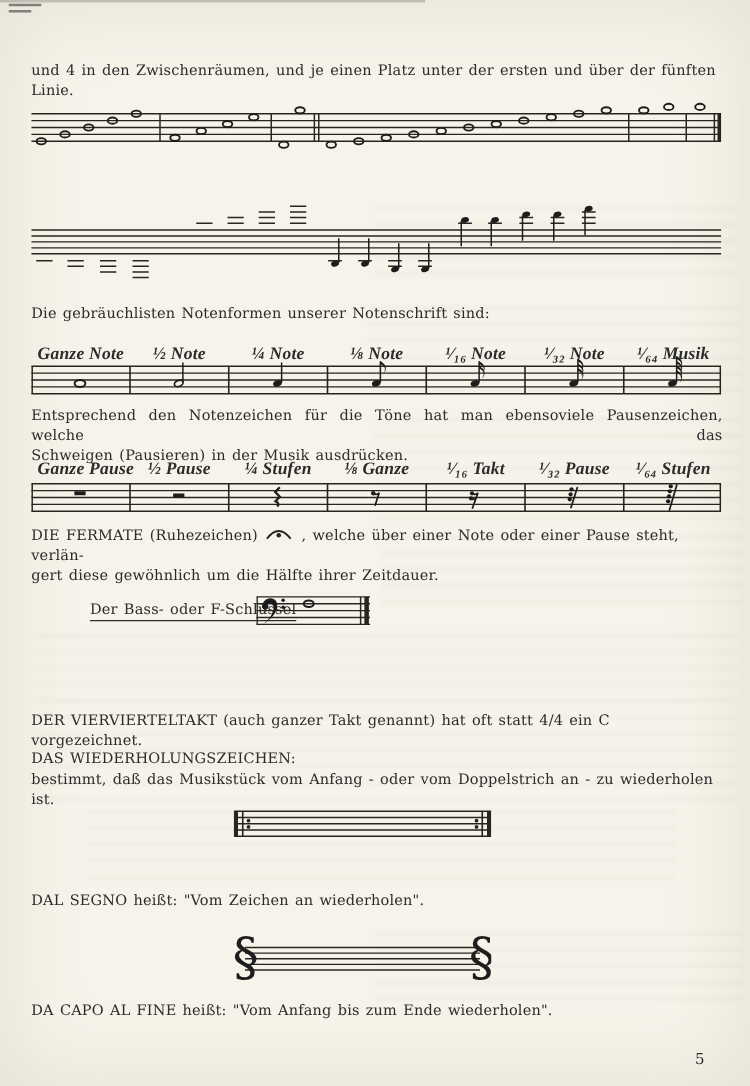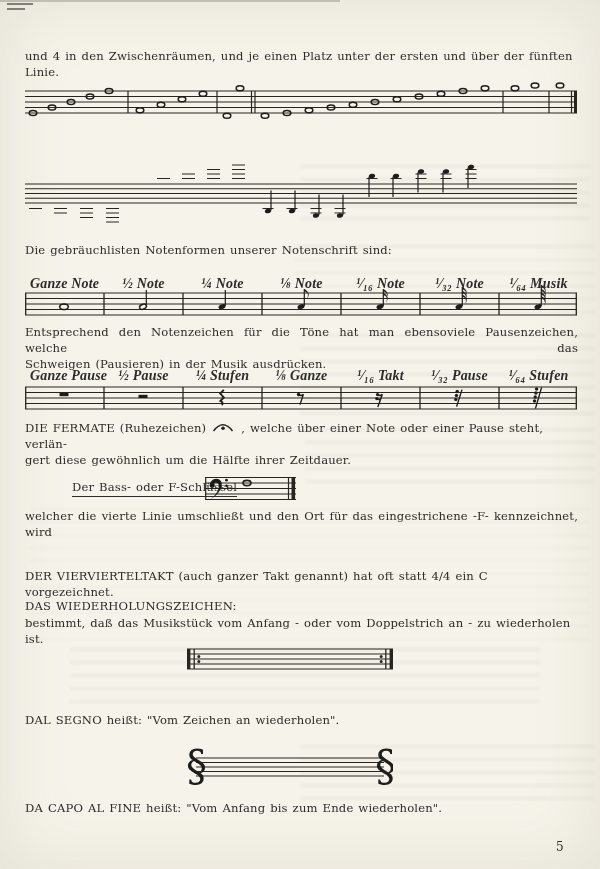--- a/index.html
+++ b/index.html
@@ -237,21 +237,20 @@
       <path d="M4.8,12.5 C4.2,6.8 9.5,3.2 13.8,5.2 C17.8,7.1 17.6,12.8 14.2,17.6 C11.8,21 8.6,23.6 5.6,25.2 C9.8,22 12.6,18.4 13.6,14.6 C14.6,10.8 13,8.4 10.2,8.9 C8,9.3 6,10.6 4.8,12.5 Z"></path>
       <circle cx="21.5" cy="6.2" r="1.4"></circle>
         <circle cx="21.5" cy="11.8" r="1.4"></circle>
     </g>
     <ellipse cx="42" cy="9" rx="4" ry="2.6" fill="none" stroke="#1d1d1d" stroke-width="1.6"></ellipse>
     <path d="M83.5,3.5V25.5" stroke="#26261f" stroke-width="1.2" fill="none"></path>
     <rect x="86.5" y="3.5" width="3.6" height="22" fill="#26261f"></rect>
   </svg>
 
   <div class="para" style="top:508px">
-    <div class="jline">welcher die vierte Linie umschließt und den Ort für das eingestrichene -F- kennzeichnet, wird</div>
   </div>
 
   <div class="para" style="top:568px">DER VIERVIERTELTAKT (auch ganzer Takt genannt) hat oft statt 4/4 ein C vorgezeichnet.</div>
 
   <div class="para" style="top:598px">DAS WIEDERHOLUNGSZEICHEN:</div>
   <div class="para" style="top:615px">bestimmt, daß das Musikstück vom Anfang - oder vom Doppelstrich an - zu wiederholen ist.</div>
 
   <svg class="staff" style="top:646px;left:187px" width="206" height="26">
     <path d="M0,3H206 M0,8H206 M0,13H206 M0,18H206 M0,23H206" stroke="#26261f" stroke-width="1.1" fill="none"></path>
     <g>

